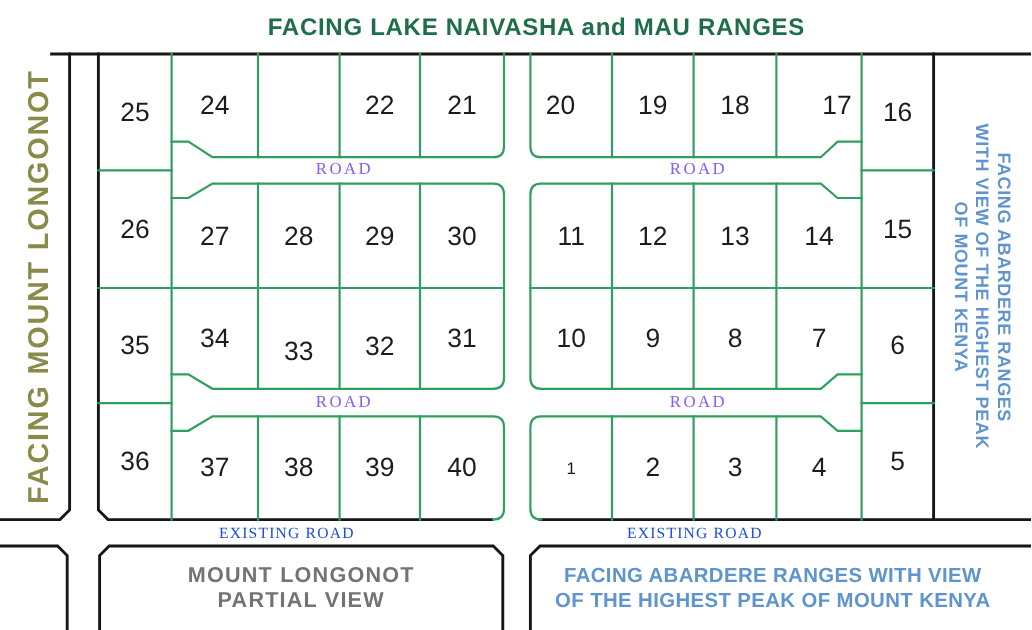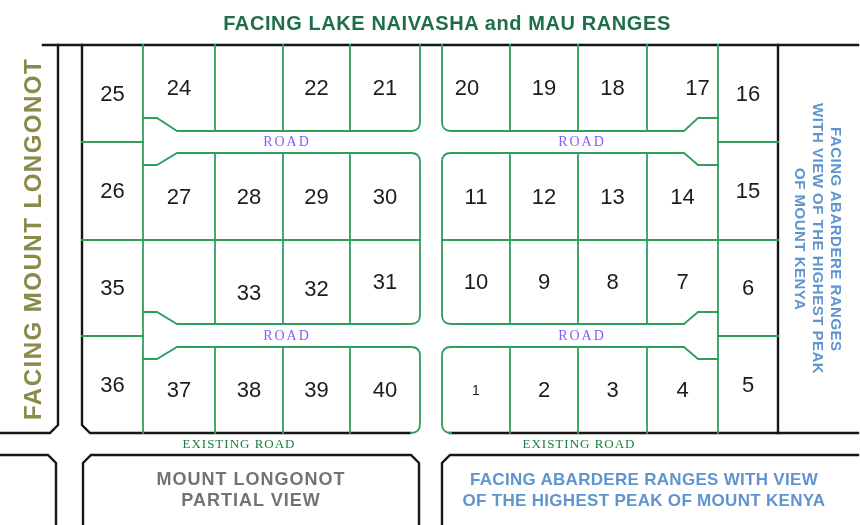--- a/index.html
+++ b/index.html
@@ -18,21 +18,21 @@
   .vright span{display:block;writing-mode:vertical-rl;height:100%;text-align:center;
           font-size:15px;font-weight:700;letter-spacing:0.5px;color:#5f94ce;white-space:nowrap;}
   .cell{display:flex;align-items:center;justify-content:center;
         font-size:22px;color:#1c1c1c;}
   .cell-sm{font-size:14px;}
   .road-label{height:18px;line-height:18px;text-align:center;
         font-family:"Liberation Serif","DejaVu Serif",serif;font-size:14px;
         letter-spacing:2px;color:#8b5cf6;}
   .exroad-label{height:16px;line-height:16px;text-align:center;
         font-family:"Liberation Serif","DejaVu Serif",serif;font-size:13px;
-        letter-spacing:1px;color:#15803d;}
+        letter-spacing:1px;color:#1d4ed8;}
   .box-text{display:flex;flex-direction:column;align-items:center;justify-content:center;
         font-weight:700;text-align:center;}
   .box-olive{left:83px;top:455px;width:336px;height:70px;color:#737373;
         font-size:18px;line-height:21px;letter-spacing:1px;}
   .box-blue{left:442px;top:455px;width:404px;height:70px;color:#5f94ce;
         font-size:17px;line-height:21px;letter-spacing:0.3px;}
 </style>
 </head>
 <body>
 
@@ -98,20 +98,21 @@
   <div class="abs cell" style="left:215px;top:153px;width:68px;height:87px">28</div>
   <div class="abs cell" style="left:283px;top:153px;width:67px;height:87px">29</div>
   <div class="abs cell" style="left:350px;top:153px;width:70px;height:87px">30</div>
   <div class="abs cell" style="left:442px;top:153px;width:68px;height:87px">11</div>
   <div class="abs cell" style="left:510px;top:153px;width:68px;height:87px">12</div>
   <div class="abs cell" style="left:578px;top:153px;width:69px;height:87px">13</div>
   <div class="abs cell" style="left:647px;top:153px;width:71px;height:87px">14</div>
   <div class="abs cell" style="left:718px;top:142px;width:60px;height:98px">15</div>
 
   <div class="abs cell" style="left:82px;top:240px;width:61px;height:96px">35</div>
+  <div class="abs cell" style="left:143px;top:240px;width:72px;height:84px">34</div>
   <div class="abs cell" style="left:215px;top:240px;width:68px;height:105px">33</div>
   <div class="abs cell" style="left:283px;top:240px;width:67px;height:97px">32</div>
   <div class="abs cell" style="left:350px;top:240px;width:70px;height:84px">31</div>
   <div class="abs cell" style="left:442px;top:240px;width:68px;height:84px">10</div>
   <div class="abs cell" style="left:510px;top:240px;width:68px;height:84px">9</div>
   <div class="abs cell" style="left:578px;top:240px;width:69px;height:84px">8</div>
   <div class="abs cell" style="left:647px;top:240px;width:71px;height:84px">7</div>
   <div class="abs cell" style="left:718px;top:240px;width:60px;height:96px">6</div>
 
   <div class="abs cell" style="left:82px;top:336px;width:61px;height:97px">36</div>

